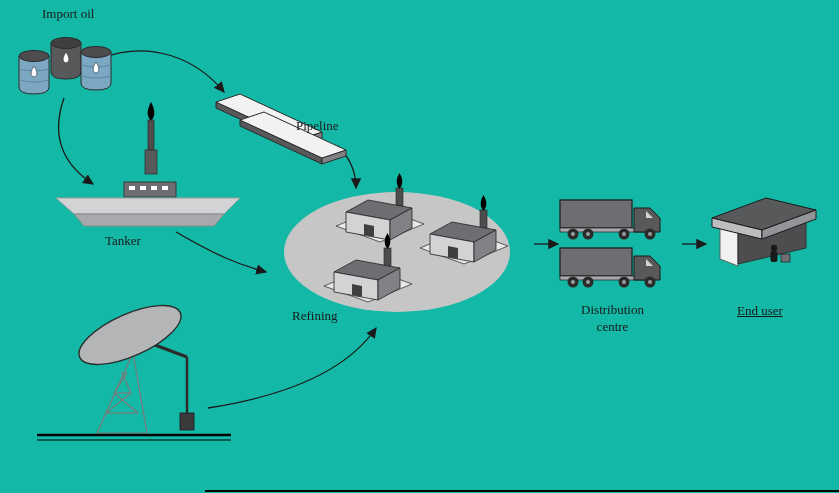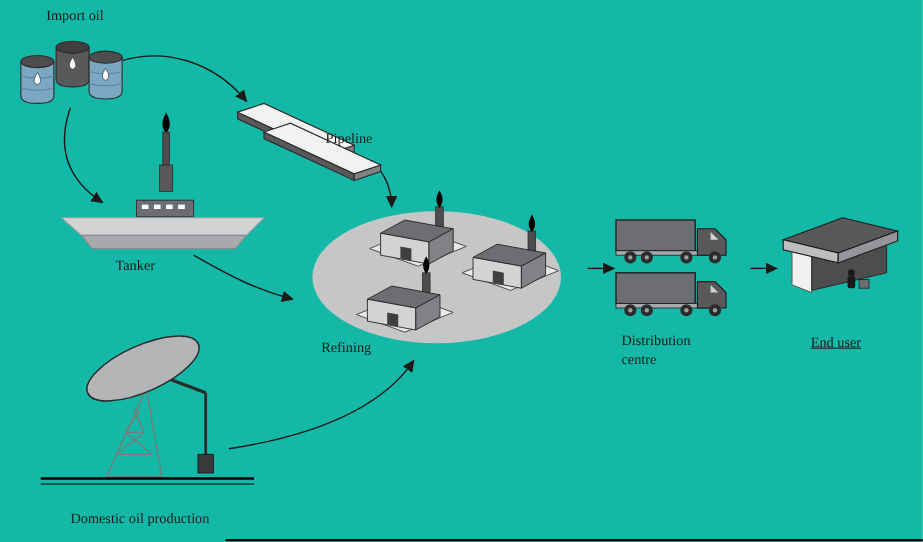--- a/index.html
+++ b/index.html
@@ -1,21 +1,21 @@
 <!DOCTYPE html>
 <html><head>
 <meta charset="utf-8">
 <style>
   html,body{margin:0;padding:0;background:#fff;}
   .canvas{
     position:relative;width:839px;height:493px;background:#14b8a6;
     overflow:hidden;font-family:"Liberation Serif",serif;color:#1a1a1a;
   }
   .label{position:absolute;font-size:13px;white-space:nowrap;}
-  .label.wrap{white-space:normal;text-align:left;line-height:1.3;}
+  .label.wrap{white-space:normal;text-align:center;line-height:1.3;}
   .icon{position:absolute;}
   svg{display:block;overflow:visible;}
   .bottom-rule{position:absolute;background:#000;}
 </style>
 </head>
 <body>
 
 <div class="canvas">
 
   <svg width="839" height="493" style="position:absolute;left:0;top:0;">
@@ -201,17 +201,16 @@
       <line x1="2" y1="145" x2="196" y2="145" stroke="#000" stroke-width="1"></line>
     </g>
   </svg>
 
   <div class="label" style="left:42px;top:6px;">Import oil</div>
   <div class="label" style="left:296px;top:70px;margin-top:48px;">Pipeline</div>
   <div class="label" style="left:105px;top:233px;">Tanker</div>
   <div class="label" style="left:292px;top:308px;">Refining</div>
   <div class="label wrap" style="left:565px;top:302px;width:95px;">Distribution centre</div>
   <div class="label" style="left:737px;top:303px;text-decoration:underline;">End user</div>
-  <div class="label" style="left:64px;top:463px;">Domestic oil production</div>
 
   <div class="bottom-rule" style="left:205px;top:490px;width:634px;height:2px;"></div>
 
 </div>
 
 </body></html>

